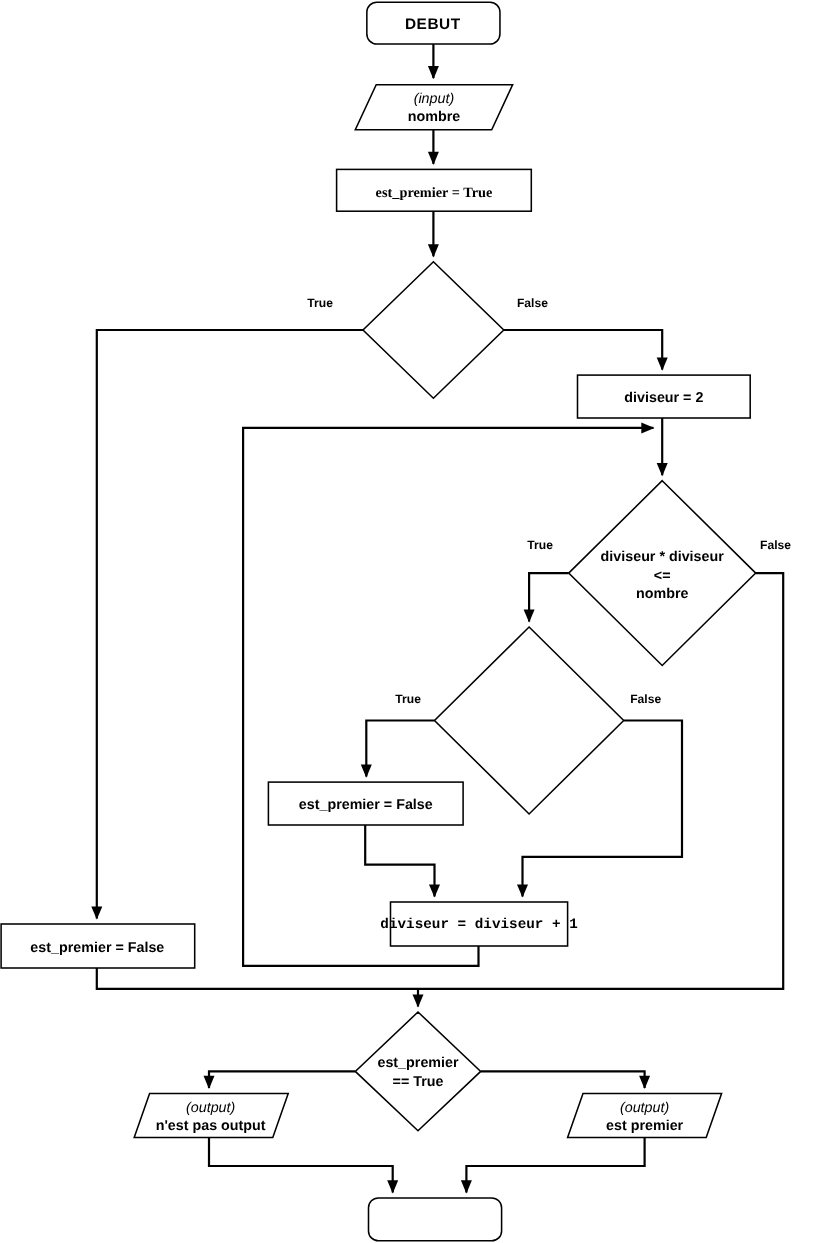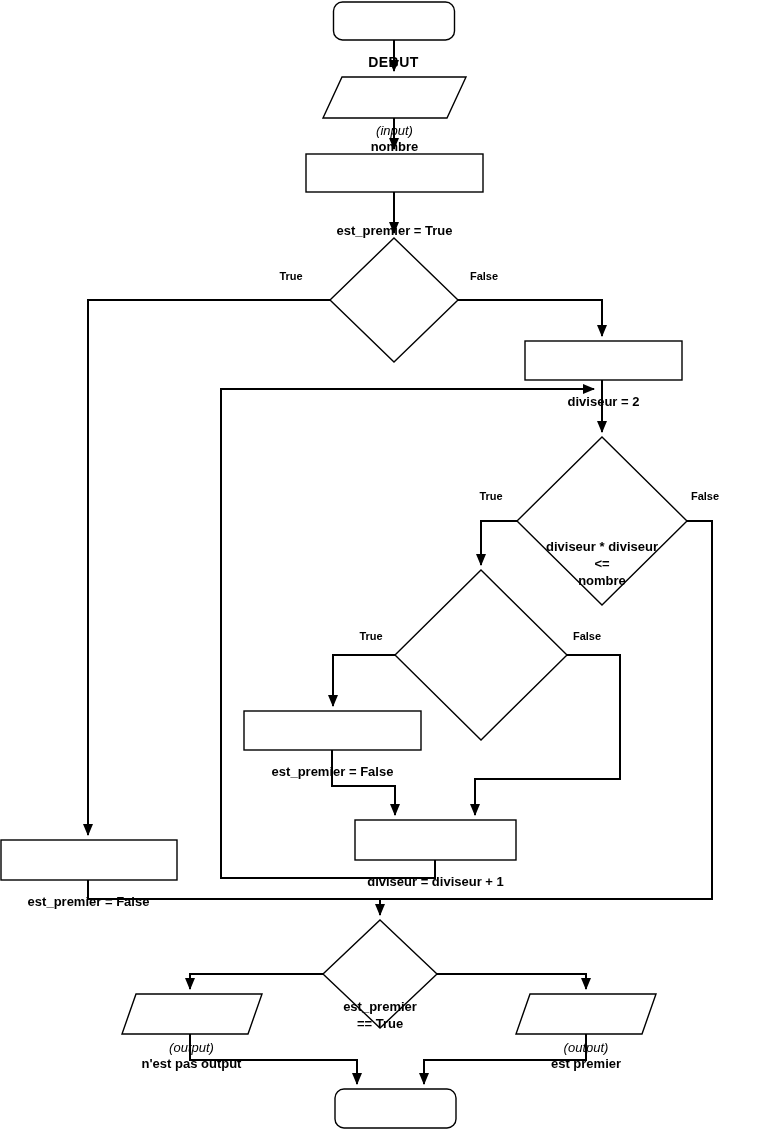--- a/index.html
+++ b/index.html
@@ -35,21 +35,20 @@
     position: absolute;
     display: flex;
     flex-direction: column;
     align-items: center;
     justify-content: center;
     text-align: center;
     font-size: 13px;
     font-weight: bold;
     line-height: 17px;
     white-space: nowrap;
-    margin-top: 41px;
   }
   .lbl .line { display: block; }
   .terminator-lbl { font-size: 14px; letter-spacing: 0.5px; }
   .io-prefix {
     font-style: italic;
     font-weight: normal;
     display: block;
     line-height: 16px;
   }
   .io-label {
@@ -112,21 +111,21 @@
     <rect class="shape" x="335" y="1089" width="121" height="39" rx="9" ry="9"></rect>
   </svg>
 
   <div class="lbl terminator-lbl" style="left:333px; top:2px; width:121px; height:38px;">DEBUT</div>
 
   <div class="lbl" style="left:323px; top:78px; width:143px; height:40px;">
     <span class="io-prefix">(input)</span>
     <span class="io-label">nombre</span>
   </div>
 
-  <div class="lbl" style="left:306px; top:169px; width:177px; height:40px;">est_premier = True</div>
+  <div class="lbl" style="left:306px; top:154px; width:177px; height:40px;font-family:Liberation Serif, serif;">est_premier = True</div>
 
 
   <div class="branch-lbl" style="left:261px; top:268px;">True</div>
   <div class="branch-lbl" style="left:454px; top:268px;">False</div>
 
   <div class="lbl" style="left:525px; top:341px; width:157px; height:39px;">diviseur = 2</div>
 
   <div class="lbl" style="left:512px; top:497px; width:180px; height:51px;">
     <span class="line">diviseur * diviseur</span>
     <span class="line">&lt;=</span>
@@ -135,21 +134,21 @@
 
   <div class="branch-lbl" style="left:461px; top:488px;">True</div>
   <div class="branch-lbl" style="left:675px; top:488px;">False</div>
 
 
   <div class="branch-lbl" style="left:341px; top:628px;">True</div>
   <div class="branch-lbl" style="left:557px; top:628px;">False</div>
 
   <div class="lbl" style="left:244px; top:711px; width:177px; height:39px;">est_premier = False</div>
 
-  <div class="lbl" style="left:355px; top:820px; width:161px; height:40px;">diviseur = diviseur + 1</div>
+  <div class="lbl" style="left:355px; top:820px; width:161px; height:40px;font-family:Liberation Mono, monospace;">diviseur = diviseur + 1</div>
 
   <div class="lbl" style="left:0px; top:840px; width:177px; height:40px;">est_premier = False</div>
 
   <div class="lbl" style="left:310px; top:957px; width:140px; height:34px;">
     <span class="line">est_premier</span>
     <span class="line">== True</span>
   </div>
 
   <div class="lbl" style="left:120px; top:996px; width:143px; height:37px;">
     <span class="io-prefix">(output)</span>

